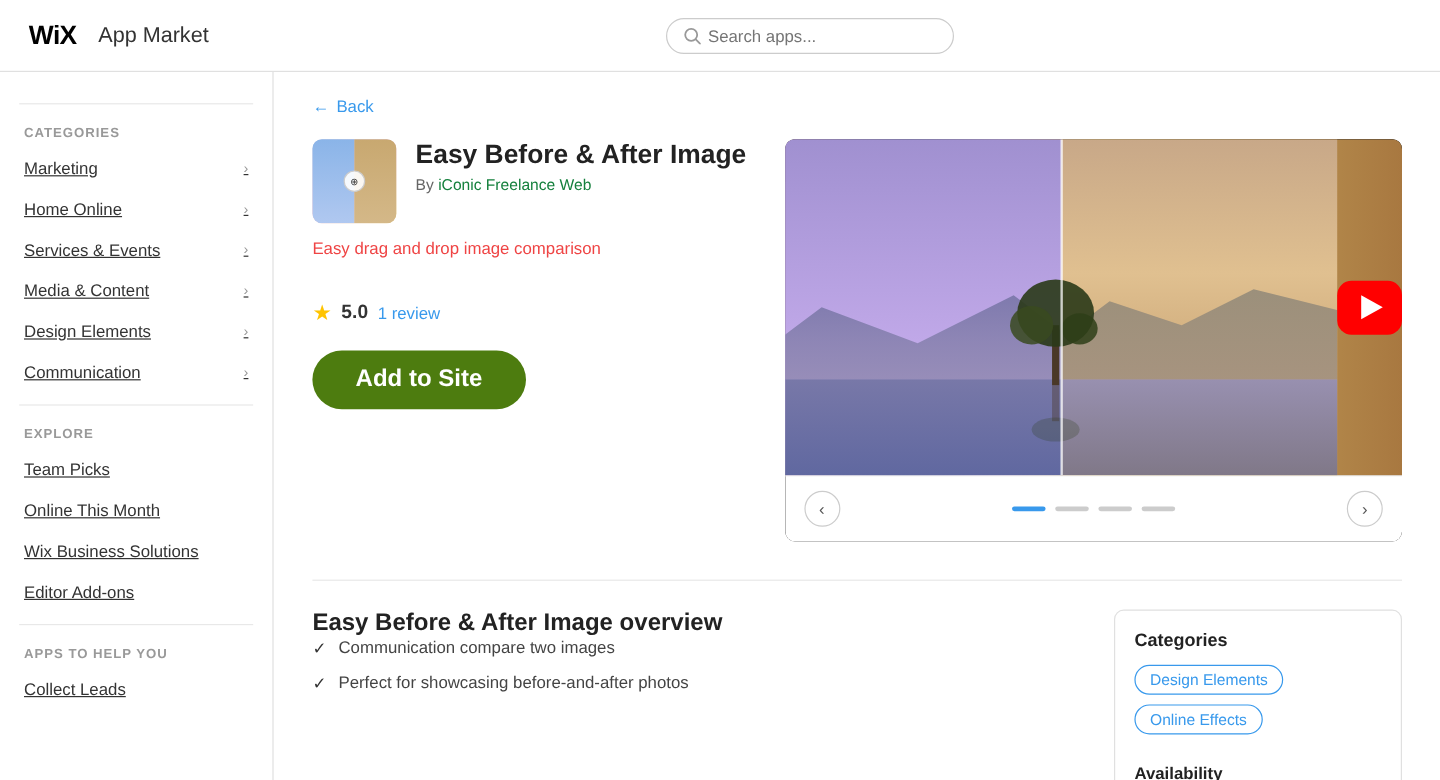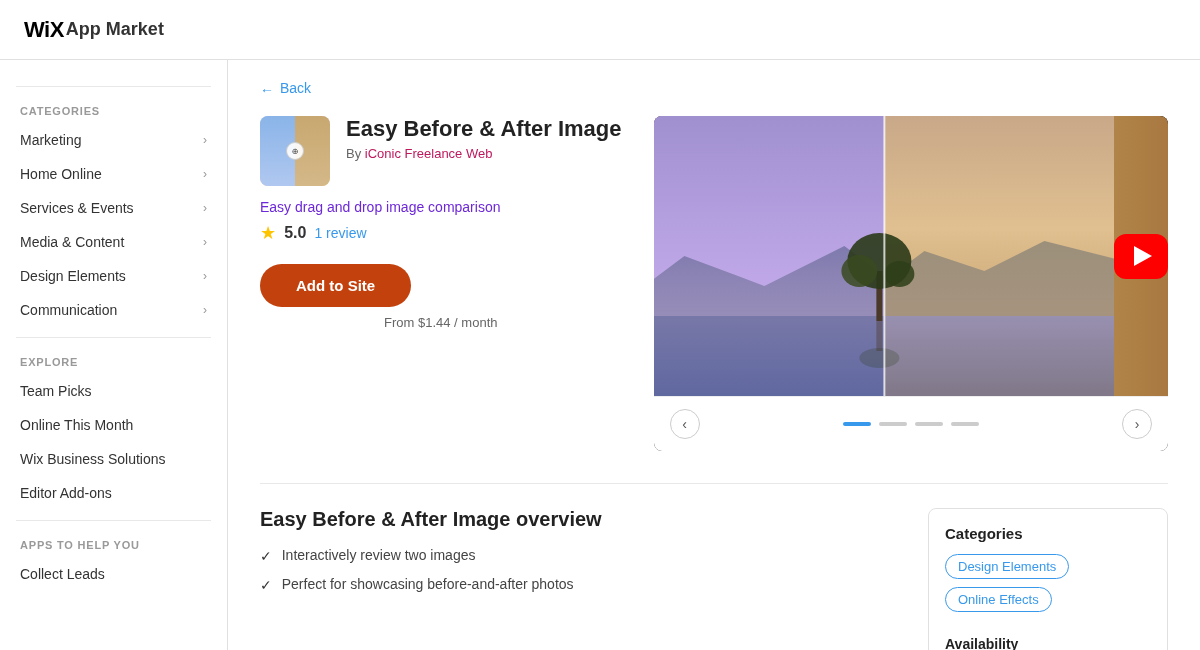--- a/index.html
+++ b/index.html
@@ -14,31 +14,31 @@
       height: 60px;
       border-bottom: 1px solid #e0e0e0;
       background: #fff;
       position: sticky;
       top: 0;
       z-index: 100;
     }
     .header-logo {
       display: flex;
       align-items: center;
-      gap: 0;
+      gap: 16px;
     }
     .logo-wix {
       font-size: 22px;
       font-weight: 700;
       color: #000;
       letter-spacing: -0.5px;
     }
     .logo-app-market {
       font-size: 18px;
-      font-weight: 700;
+      font-weight: 400;
       color: #333;
       margin-left: 2px;
     }
     .header-center {
       flex: 1;
       display: flex;
       justify-content: center;
     }
     .search-box {
       display: flex;
@@ -122,20 +122,21 @@
       margin: 10px 16px;
     }
     .sidebar-item {
       display: flex;
       align-items: center;
       justify-content: space-between;
       padding: 9px 20px;
       font-size: 14px;
       color: #333;
       cursor: pointer;
+      text-decoration: underline;
     }
     .sidebar-item .chevron { color: #999; font-size: 12px; }
 
     
     .main-content {
       flex: 1;
       overflow-y: auto;
       padding: 20px 32px 40px;
     }
     .back-link {
@@ -210,43 +211,43 @@
       font-weight: 700;
       color: #222;
       line-height: 1.2;
       margin-bottom: 4px;
     }
     .app-by {
       font-size: 13px;
       color: #666;
       margin-bottom: 8px;
     }
-    .app-by a { color: #be185d; text-decoration: none; }
+    .app-by a { color: #15803d; text-decoration: none; }
     .app-description {
       font-size: 14px;
-      color: #6d28d9;
-      margin-bottom: 4px;
+      color: #ef4444;
+      margin-bottom: 32px;
       line-height: 1.4;
     }
     .rating-row {
       display: flex;
       align-items: center;
       gap: 8px;
       margin-bottom: 20px;
     }
     .star-icon { color: #ffc400; font-size: 18px; }
     .rating-number { font-size: 16px; font-weight: 700; color: #333; }
     .review-link { font-size: 14px; color: #3899ec; text-decoration: none; }
     .add-to-site-btn {
-      background: #c2410c;
+      background: #4d7c0f;
       color: #fff;
       border: none;
       border-radius: 25px;
       padding: 13px 36px;
-      font-size: 15px;
+      font-size: 20px;
       font-weight: 600;
       cursor: pointer;
       display: block;
       margin-bottom: 8px;
     }
     .price-label {
       font-size: 13px;
       color: #666;
       text-align: center;
     }
@@ -373,21 +374,21 @@
       display: flex;
       gap: 32px;
     }
     .overview-left {
       flex: 1;
     }
     .overview-title {
       font-size: 20px;
       font-weight: 700;
       color: #222;
-      margin-bottom: 16px;
+      margin-bottom: 0;
     }
     .feature-item {
       display: flex;
       align-items: flex-start;
       gap: 10px;
       margin-bottom: 12px;
       font-size: 14px;
       color: #444;
     }
     .check-icon { color: #333; font-size: 14px; flex-shrink: 0; margin-top: 1px; }
@@ -427,20 +428,29 @@
     }
   </style>
 </head>
 <body>
 
 <header class="header">
   <div class="header-logo">
     <span class="logo-wix">WiX</span>
     <span class="logo-app-market">App Market</span>
   </div>
+  <div class="header-center">
+    <div class="search-box">
+      <svg class="search-icon-svg" width="14" height="14" viewBox="0 0 14 14" fill="none" xmlns="http://www.w3.org/2000/svg">
+        <circle cx="6" cy="6" r="5" stroke="#999" stroke-width="1.5"></circle>
+        <line x1="10" y1="10" x2="13.5" y2="13.5" stroke="#999" stroke-width="1.5" stroke-linecap="round"></line>
+      </svg>
+      <input type="text" placeholder="Search apps..." style="">
+    </div>
+  </div>
 </header>
 
 <div class="layout">
 
   <nav class="sidebar">
     <hr class="sidebar-divider">
     <div class="sidebar-section-title">CATEGORIES</div>
 
     <div class="sidebar-item">
       <span>Marketing</span>
@@ -523,21 +533,20 @@
 
         <div class="app-description">Easy drag and drop image comparison</div>
 
         <div class="rating-row">
           <span class="star-icon">★</span>
           <span class="rating-number">5.0</span>
           <a href="#" class="review-link">1 review</a>
         </div>
 
         <button class="add-to-site-btn">Add to Site</button>
-        <div class="price-label">From $1.44 / month</div>
       </div>
 
       <div class="video-section">
         <div class="video-container">
 
           <div class="video-top-bar">
             <div class="video-title-bar">
               <div class="yt-logo-sm">
                 <div class="yt-logo-sm-play"></div>
               </div>
@@ -624,21 +633,21 @@
     </div>
 
     <hr class="section-divider">
 
     <div class="overview-section">
       <div class="overview-left">
         <div class="overview-title">Easy Before &amp; After Image overview</div>
 
         <div class="feature-item">
           <span class="check-icon">✓</span>
-          <span>Interactively review two images</span>
+          <span>Communication compare two images</span>
         </div>
         <div class="feature-item">
           <span class="check-icon">✓</span>
           <span>Perfect for showcasing before-and-after photos</span>
         </div>
       </div>
 
       <div class="overview-right">
         <div class="categories-box">
           <div class="categories-box-title">Categories</div>

